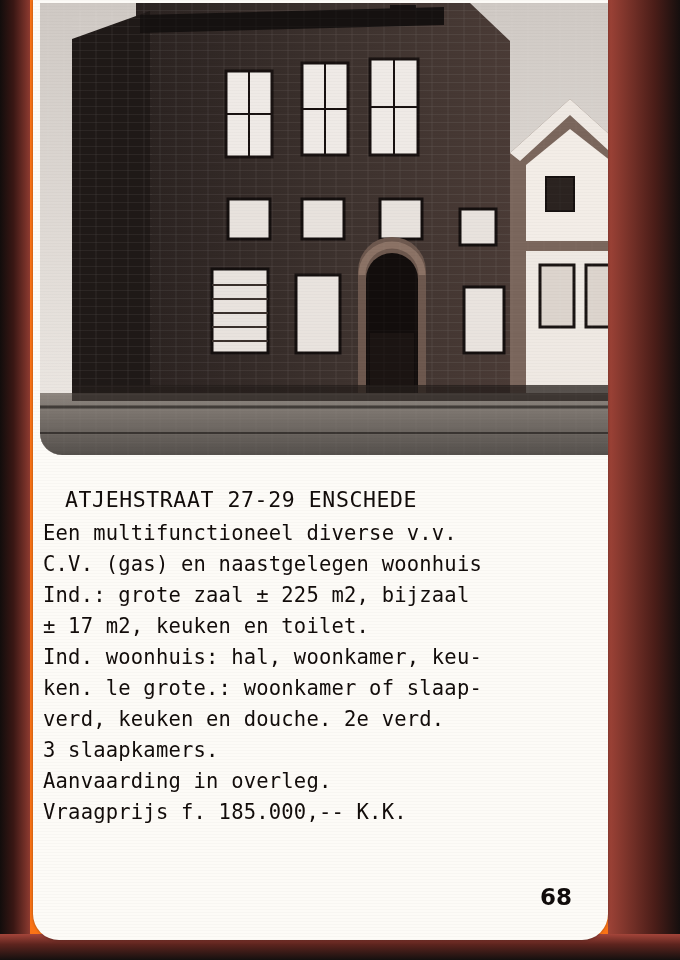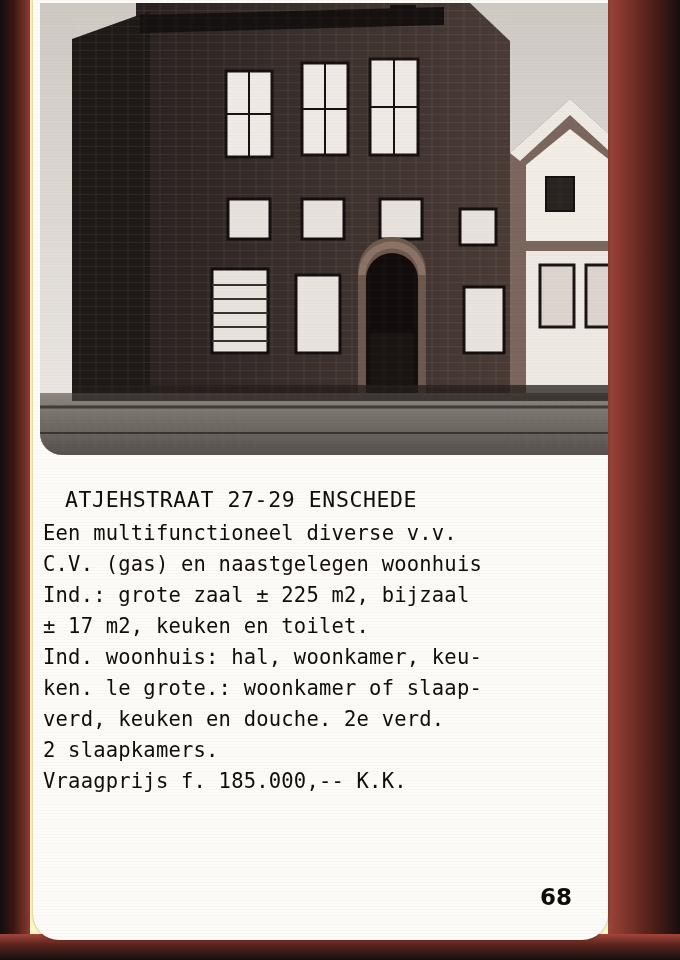--- a/index.html
+++ b/index.html
@@ -11,21 +11,21 @@
     width: 680px;
     height: 960px;
     overflow: hidden;
     font-family: "DejaVu Sans Mono", monospace;
   }
 
   #page {
     position: relative;
     width: 680px;
     height: 960px;
-    background: #fef9c3;
+    background: #f97316;
   }
 
   
   .edge-left {
     position: absolute;
     left: 0; top: 0;
     width: 30px; height: 960px;
     background: linear-gradient(to right, #120d0c 0%, #3a1714 45%, #8d3a30 100%);
   }
   .edge-right {
@@ -224,20 +224,21 @@
 
     <div class="text-block">
       <div class="title-line">ATJEHSTRAAT 27-29 ENSCHEDE</div>
       <div class="body-line">Een multifunctioneel diverse v.v.</div>
       <div class="body-line">C.V. (gas) en naastgelegen woonhuis</div>
       <div class="body-line">Ind.: grote zaal ± 225 m2, bijzaal</div>
       <div class="body-line">± 17 m2, keuken en toilet.</div>
       <div class="body-line">Ind. woonhuis: hal, woonkamer, keu-</div>
       <div class="body-line">ken. le grote.: woonkamer of slaap-</div>
       <div class="body-line">verd, keuken en douche. 2e verd.</div>
-      <div class="body-line">2 slaapkamers.</div>
+      <div class="body-line">3 slaapkamers.</div>
+      <div class="body-line">Aanvaarding in overleg.</div>
       <div class="body-line">Vraagprijs f. 185.000,-- K.K.</div>
     </div>
 
     <div class="page-number">68</div>
     <div class="grain"></div>
   </div>
 </div>
 
 </body></html>

